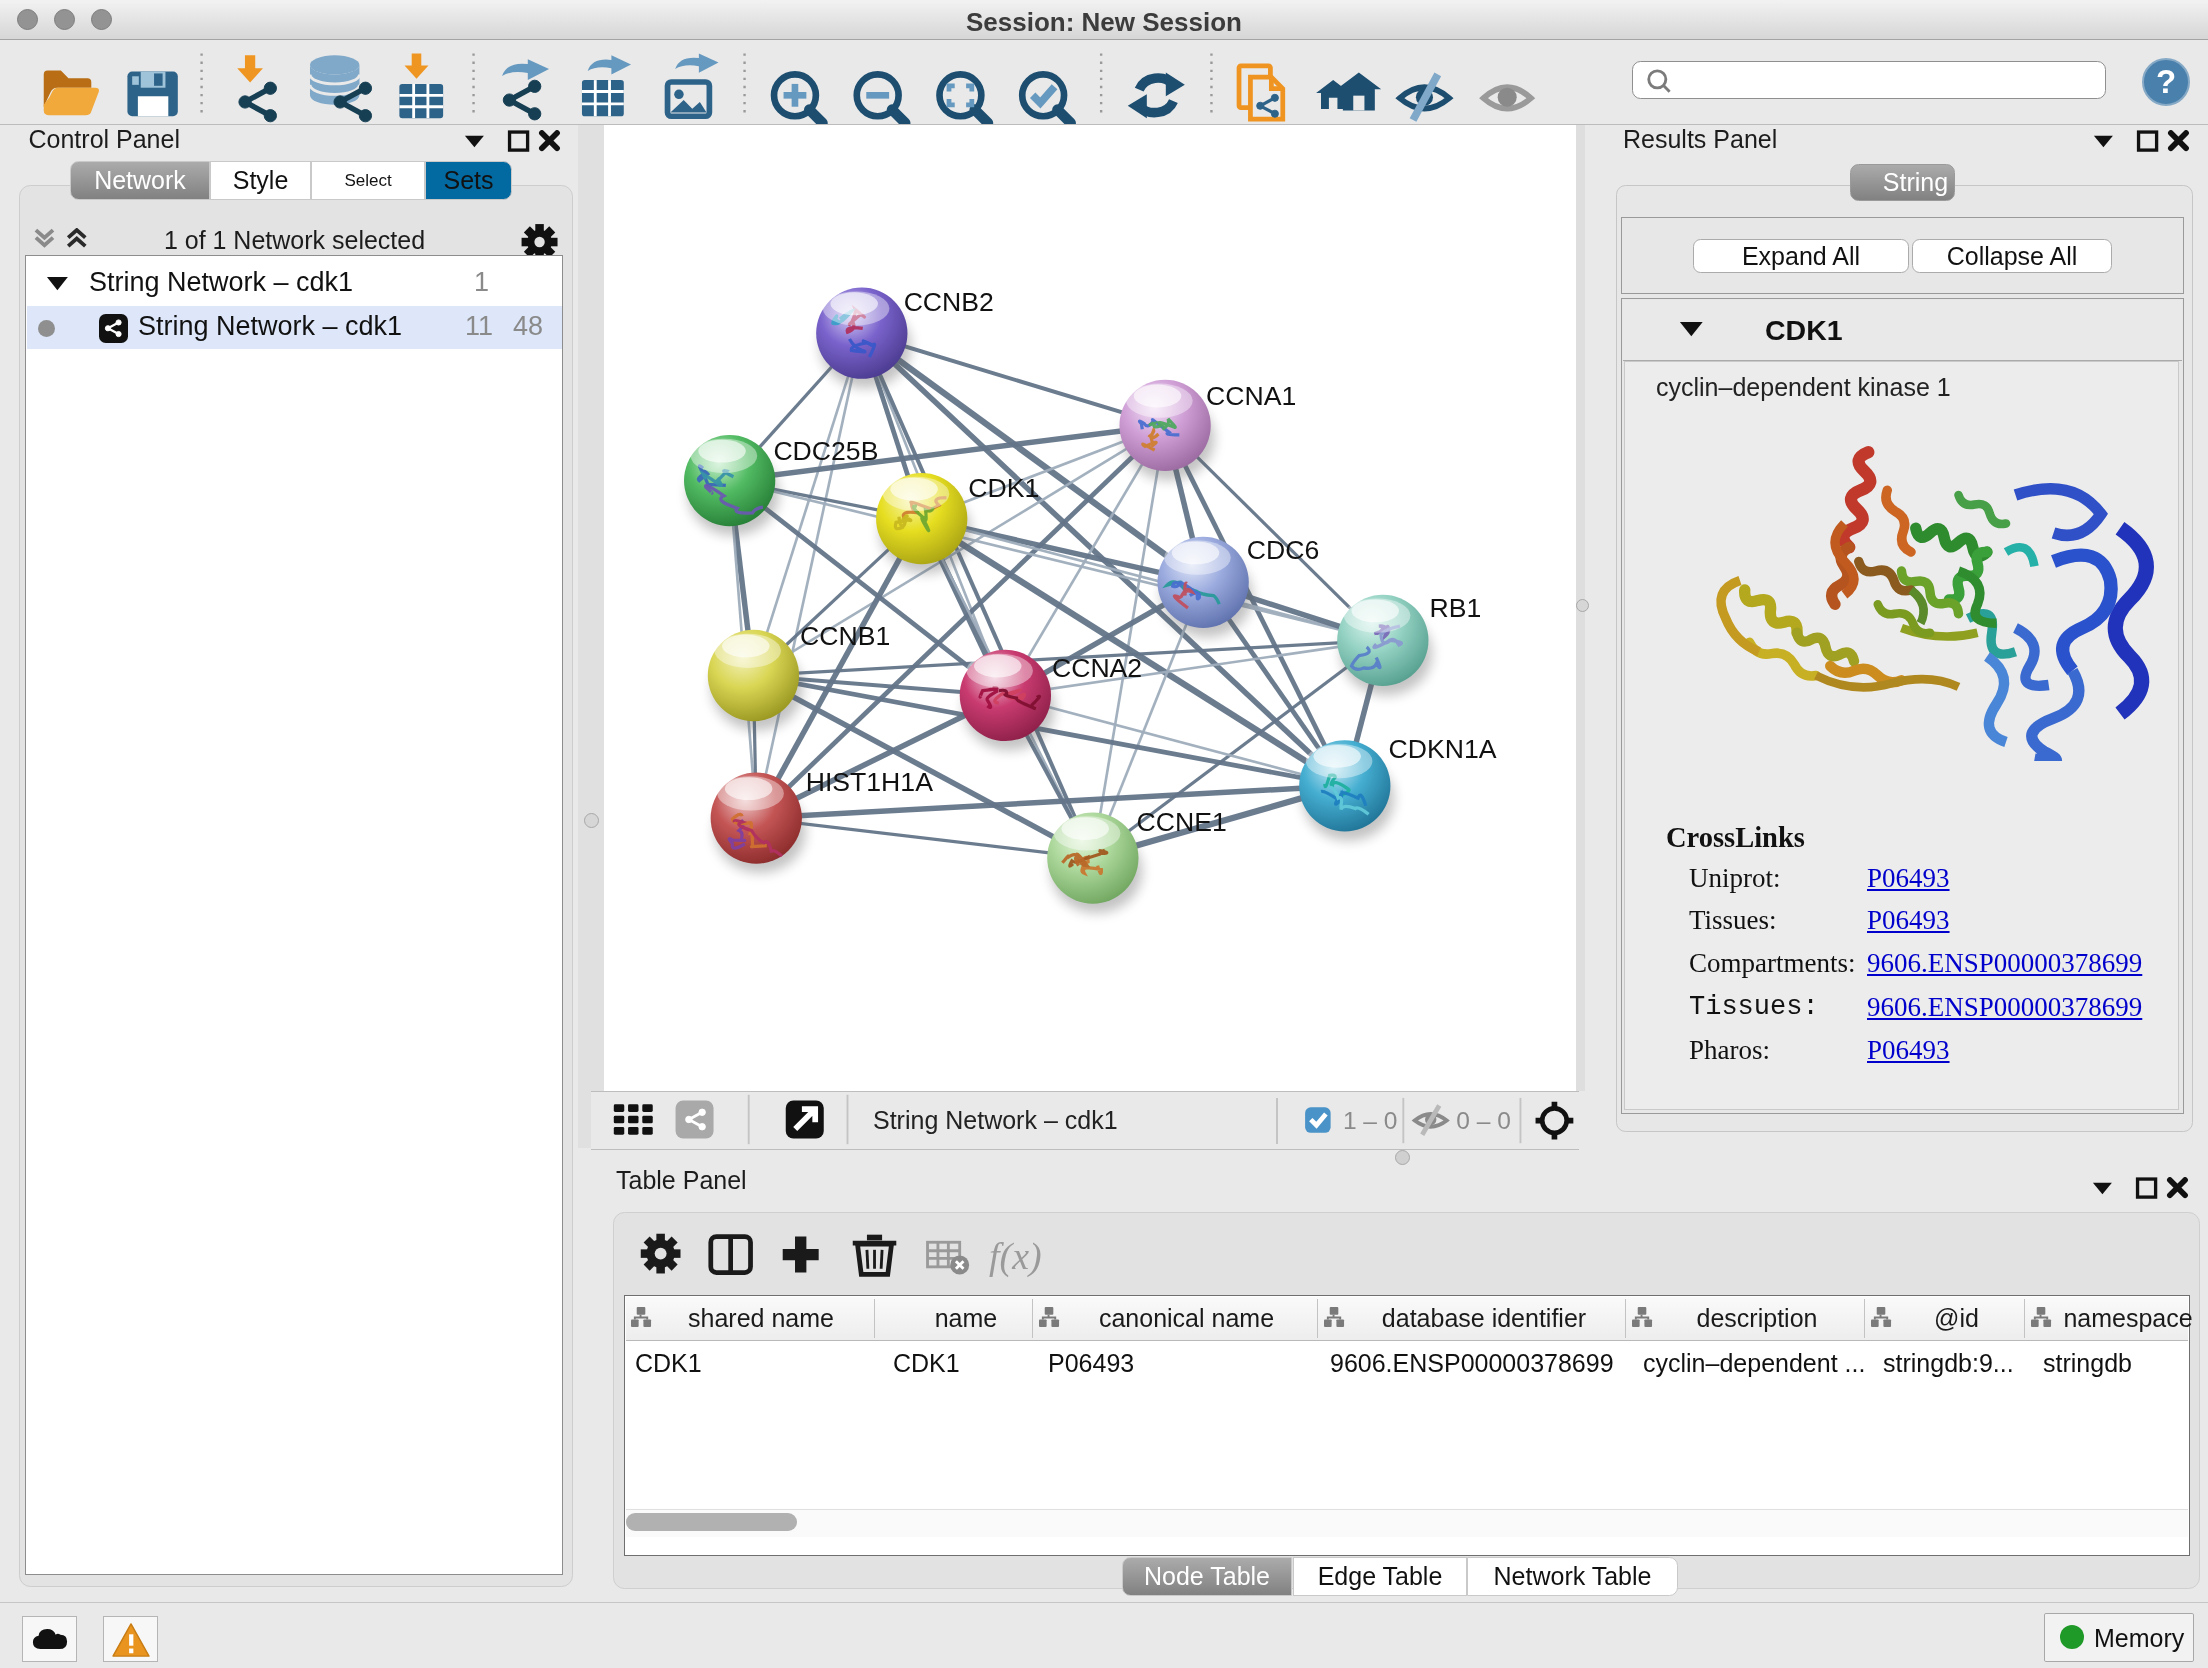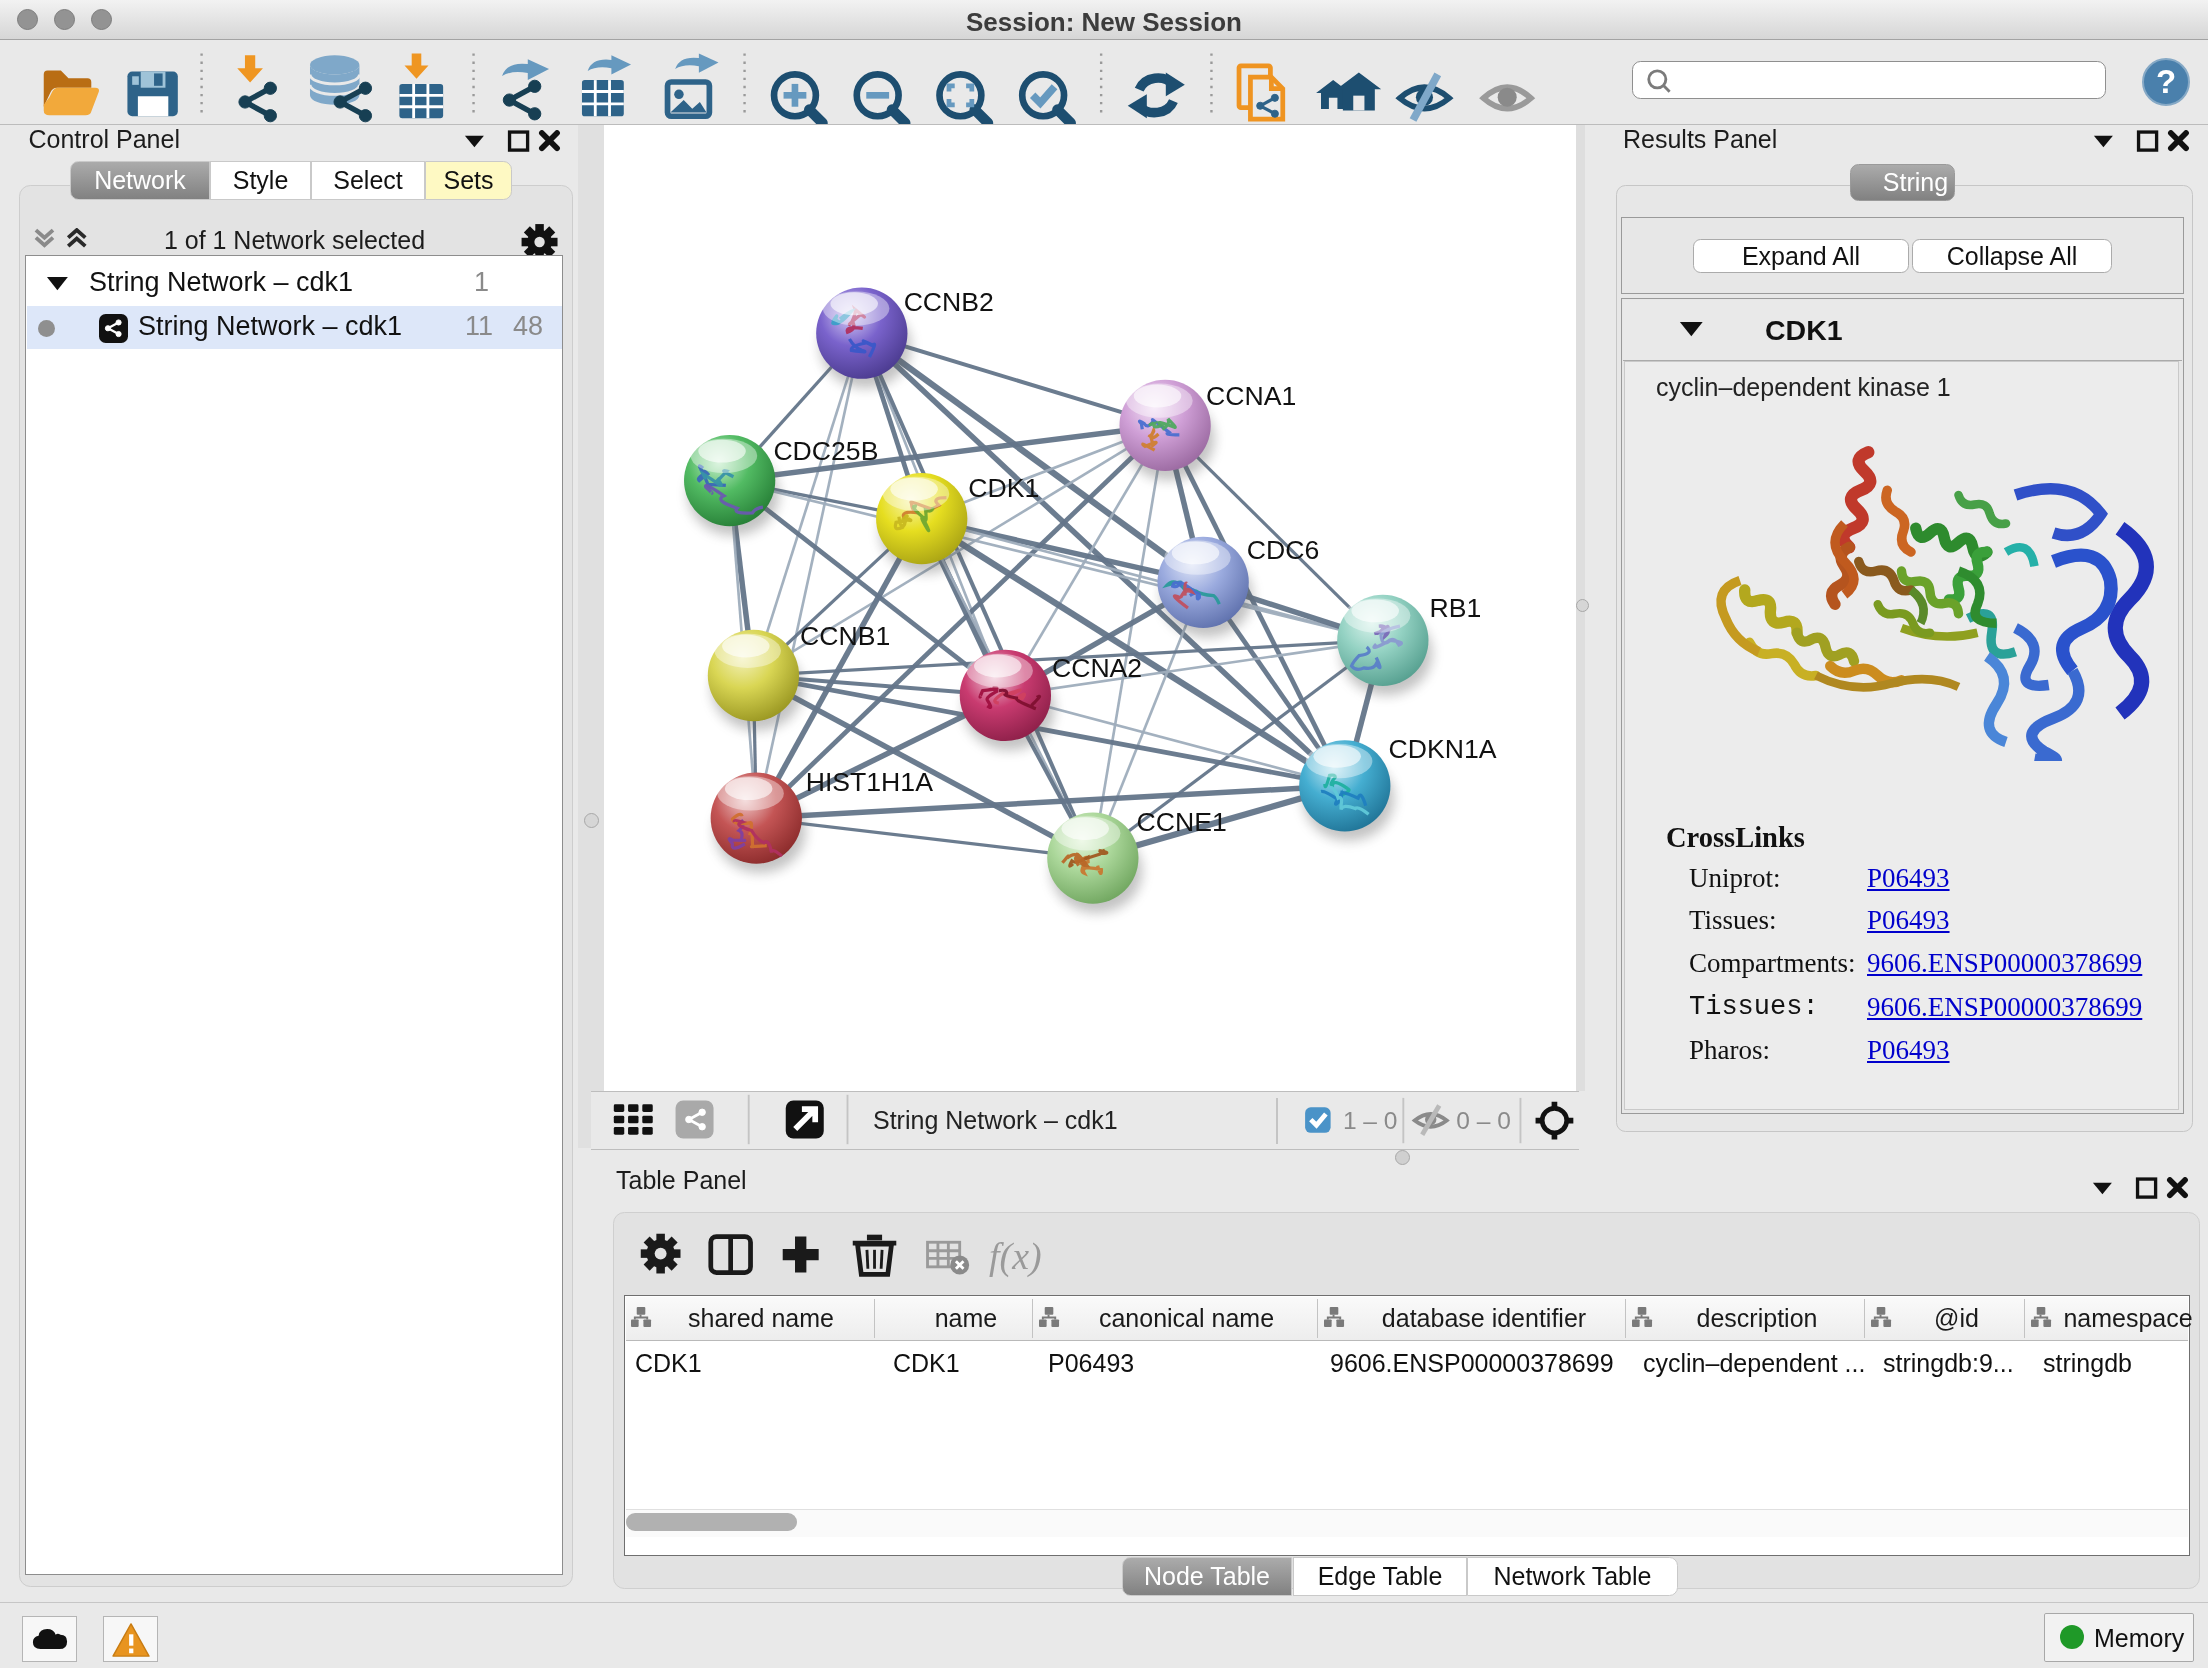--- a/index.html
+++ b/index.html
@@ -156,22 +156,22 @@
 <div class="abs" style="left:28.5px;top:125px;font-size:25px;color:#1c1c1c;">Control Panel</div>
 <svg class="abs" style="left:463px;top:130px;" width="114" height="25" viewBox="0 0 120 26">
     <path d="M2 6 L22 6 L12 18 Z" fill="#111"></path>
     <rect x="49" y="2" width="19" height="19" fill="none" stroke="#111" stroke-width="3.5"></rect>
     <path d="M83 3 L99 19 M99 3 L83 19" stroke="#111" stroke-width="6" stroke-linecap="round"></path>
     <path d="M83 3 L99 19 M99 3 L83 19" stroke="#111" stroke-width="3"></path>
   </svg>
 <div class="abs" style="left:19px;top:185px;width:552px;height:1400px;background:#e3e3e3;border:1px solid #cdcdcd;border-radius:11.4px;"></div>
 <div class="abs" style="left:70px;top:161px;width:140px;height:39px;background:linear-gradient(#ababab,#818181);color:#fff;border-top-left-radius:8.6px;border-bottom-left-radius:8.6px;border:1px solid #c9c9c9;box-sizing:border-box;display:flex;align-items:center;justify-content:center;font-size:25px;">Network</div>
 <div class="abs" style="left:210px;top:161px;width:101px;height:39px;background:#fff;color:#111;border:1px solid #c9c9c9;box-sizing:border-box;display:flex;align-items:center;justify-content:center;font-size:25px;">Style</div>
-<div class="abs" style="left:311px;top:161px;width:114px;height:39px;background:#fff;color:#111;border:1px solid #c9c9c9;box-sizing:border-box;display:flex;align-items:center;justify-content:center;font-size:25px;">Select</div>
-<div class="abs" style="left:425px;top:161px;width:87px;height:39px;background:#fef9c3;color:#111;border-top-right-radius:8.6px;border-bottom-right-radius:8.6px;border:1px solid #c9c9c9;box-sizing:border-box;display:flex;align-items:center;justify-content:center;font-size:25px;">Sets</div>
+<div class="abs" style="left:311px;top:161px;width:114px;height:39px;background:#fff;color:#111;border:1px solid #c9c9c9;box-sizing:border-box;display:flex;align-items:center;justify-content:center;font-size:17px;">Select</div>
+<div class="abs" style="left:425px;top:161px;width:87px;height:39px;background:#0369a1;color:#111;border-top-right-radius:8.6px;border-bottom-right-radius:8.6px;border:1px solid #c9c9c9;box-sizing:border-box;display:flex;align-items:center;justify-content:center;font-size:25px;">Sets</div>
 <svg class="abs" style="left:34px;top:228px;" width="57" height="25" viewBox="0 0 60 26">
     <g fill="none" stroke="#8a8a8a" stroke-width="4">
       <path d="M2 2 L11 10 L20 2"></path>
       <path d="M2 10 L11 18 L20 10"></path>
     </g>
     <g fill="none" stroke="#2a2a2a" stroke-width="4">
       <path d="M36 10 L45 2 L54 10"></path>
       <path d="M36 19 L45 11 L54 19"></path>
     </g>
   </svg>

